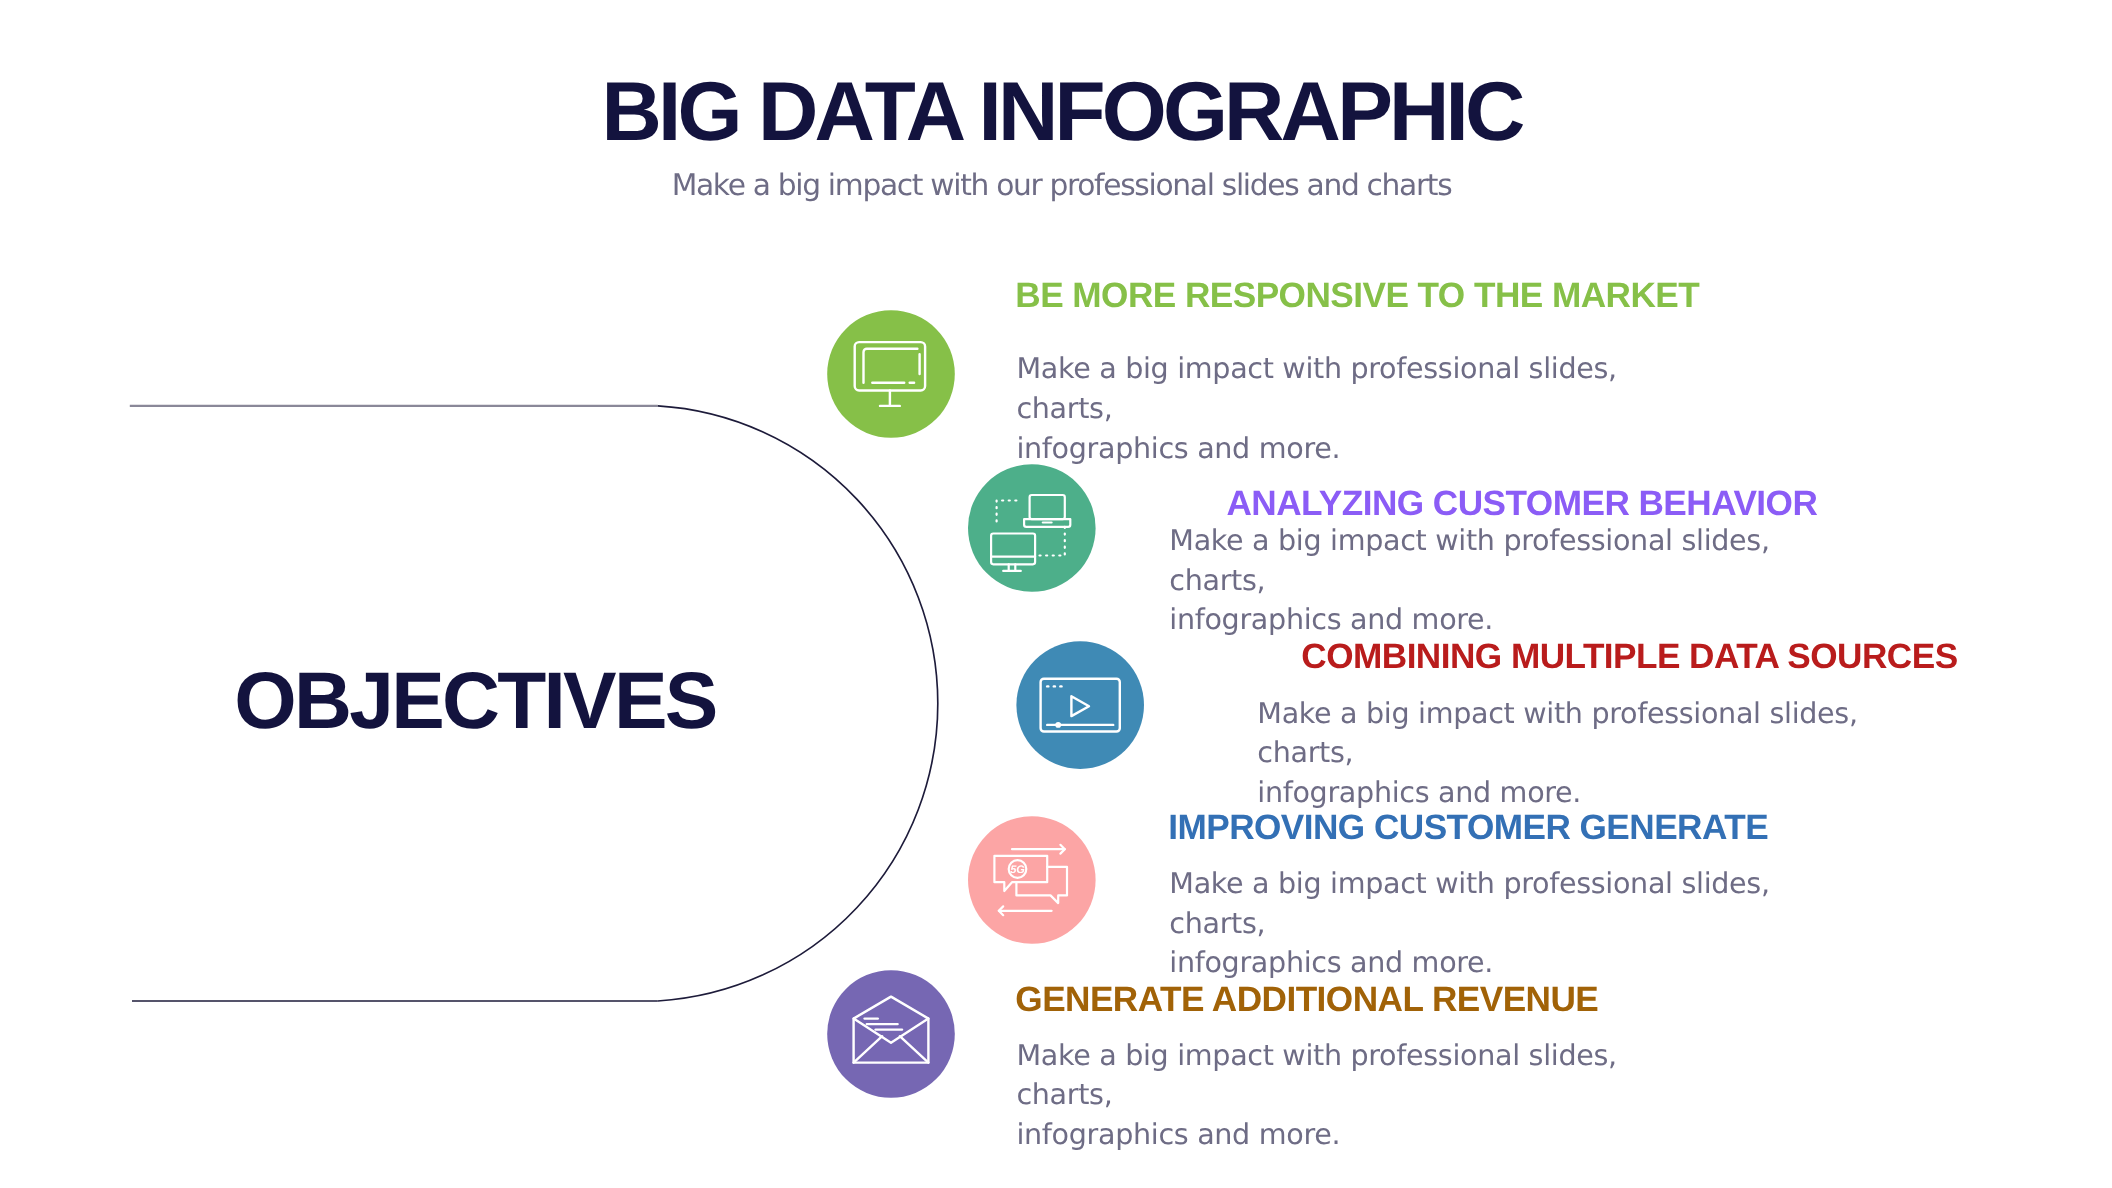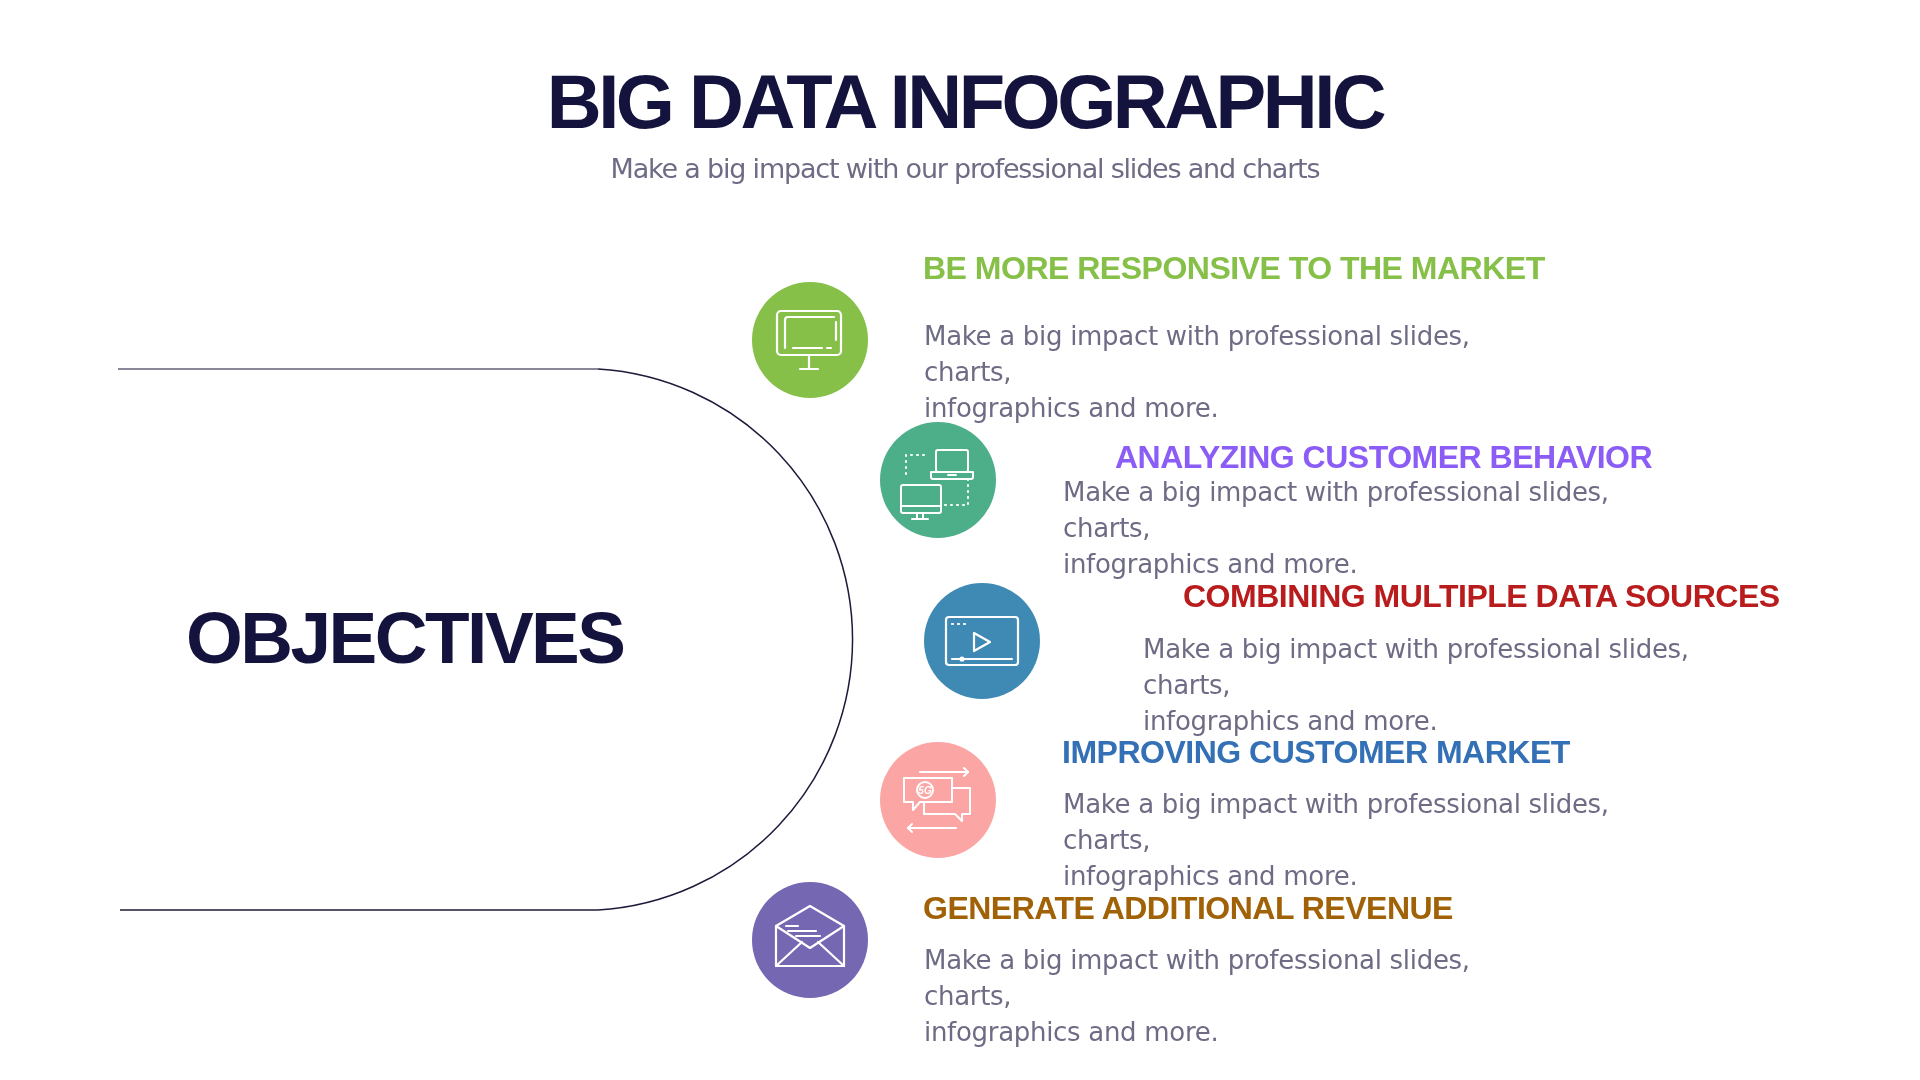--- a/index.html
+++ b/index.html
@@ -1,20 +1,20 @@
 <!DOCTYPE html>
 <html><head>
 <meta charset="utf-8">
 <style>
   html, body { margin:0; padding:0; }
   body { width:1920px; height:1080px; background:#ffffff; position:relative; overflow:hidden; font-family:"DejaVu Sans", sans-serif; }
   .title { position:absolute; left:0; width:1930px; top:62px; text-align:center; font-family:"Liberation Sans", sans-serif; font-weight:bold; font-size:76px; letter-spacing:-3.5px; color:#13133e; line-height:80px; }
   .subtitle { position:absolute; left:0; width:1930px; top:151px; text-align:center; font-family:"DejaVu Sans", sans-serif; font-size:27px; letter-spacing:-1.2px; color:#6e6c85; line-height:36px; }
   .arc-svg { position:absolute; left:0; top:0; width:1920px; height:1080px; }
-  .objectives { position:absolute; left:186px; top:596px; font-family:"Liberation Sans", sans-serif; font-weight:bold; font-size:73px; letter-spacing:-2.5px; color:#13133e; line-height:84px; }
+  .objectives { position:absolute; left:213px; top:596px; font-family:"Liberation Sans", sans-serif; font-weight:bold; font-size:73px; letter-spacing:-2.5px; color:#13133e; line-height:84px; }
   .icon-circle { position:absolute; width:116px; height:116px; border-radius:50%; }
   .icon-circle svg { position:absolute; left:0; top:0; width:116px; height:116px; }
   .item-head { position:absolute; font-family:"Liberation Sans", sans-serif; font-weight:bold; font-size:32px; letter-spacing:-0.5px; line-height:36px; white-space:nowrap; }
   .item-desc { position:absolute; font-family:"DejaVu Sans", sans-serif; font-size:26px; color:#6e6c85; line-height:36px; letter-spacing:-0.3px; width:640px; }
 </style>
 </head>
 <body>
 
 <div class="title">BIG DATA INFOGRAPHIC</div>
 <div class="subtitle">Make a big impact with our professional slides and charts</div>
@@ -83,21 +83,21 @@
     <line x1="40" y1="30" x2="88" y2="30"></line>
     <path d="M84 26 L88 30 L84 34"></path>
     <path d="M24 36 H72 V60 H40 L33 68 V60 H24 Z"></path>
     <path d="M72 46 H90 V72 H82 V79 L75 72 H44 V60"></path>
     <circle cx="45" cy="48" r="8"></circle>
     <text x="45" y="52" font-family="Liberation Sans, sans-serif" font-size="10" font-weight="bold" fill="#fff" stroke="none" text-anchor="middle">5G</text>
     <line x1="28" y1="86" x2="76" y2="86"></line>
     <path d="M32 82 L28 86 L32 90"></path>
   </svg>
 </div>
-<div class="item-head" style="left:1062px;top:734px;color:#3370b5;">IMPROVING CUSTOMER MARKET</div>
+<div class="item-head" style="left:1062px;top:734px;color:#3370b5;">IMPROVING CUSTOMER GENERATE</div>
 <div class="item-desc" style="left:1063px;top:786px;">
   <div>Make a big impact with professional slides, charts,</div>
   <div>infographics and more.</div>
 </div>
 
 <div class="icon-circle" style="left:752px;top:882px;background:#7667b3;">
   <svg viewBox="0 0 116 116" fill="none" stroke="#fff" stroke-width="2.2" stroke-linecap="round" stroke-linejoin="round">
     <path d="M24 44 L58 24 L92 44 V84 H24 Z"></path>
     <path d="M24 44 L58 66 L92 44"></path>
     <path d="M24 84 L50 60 M92 84 L66 60"></path>

